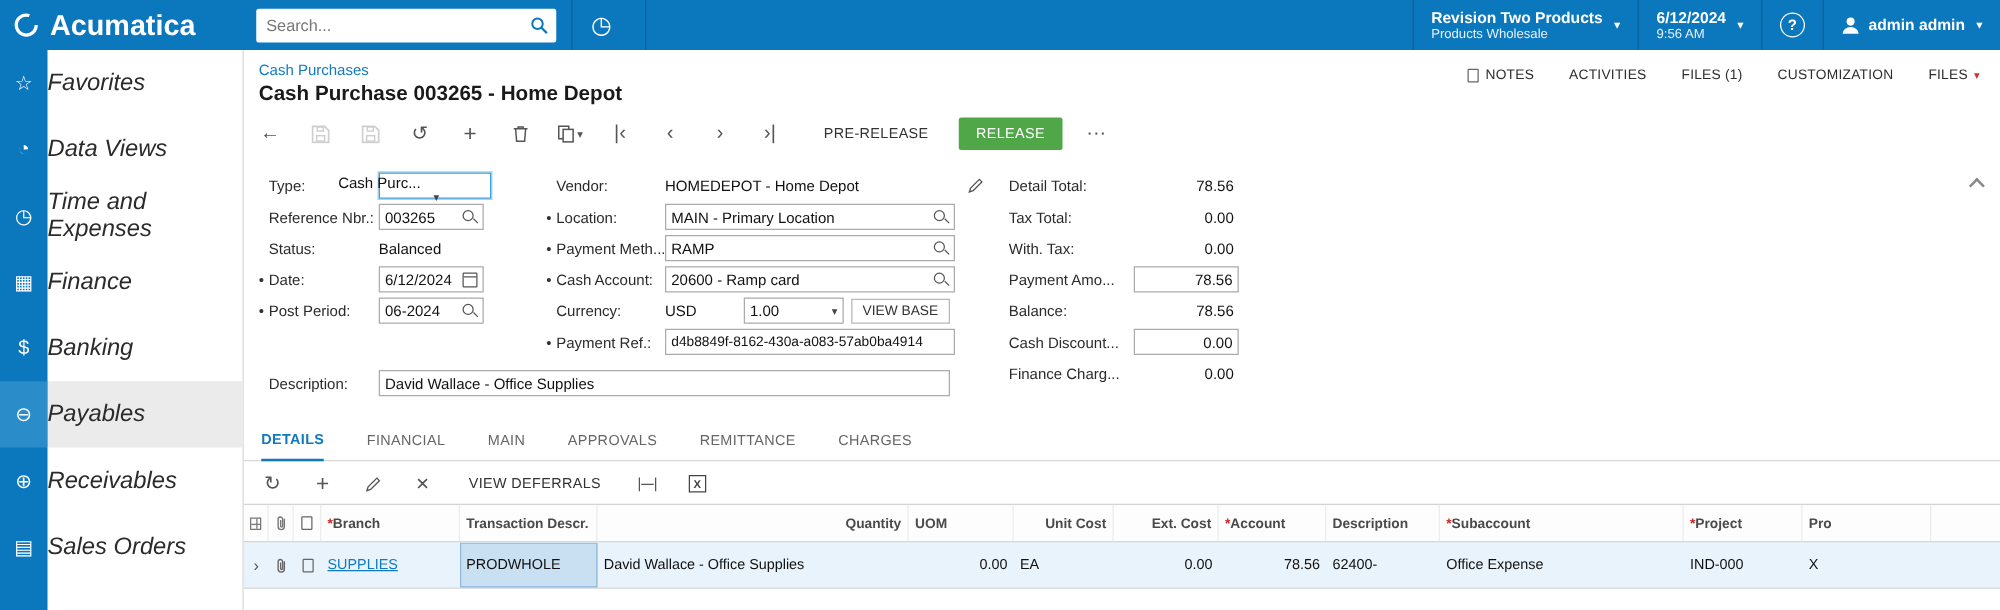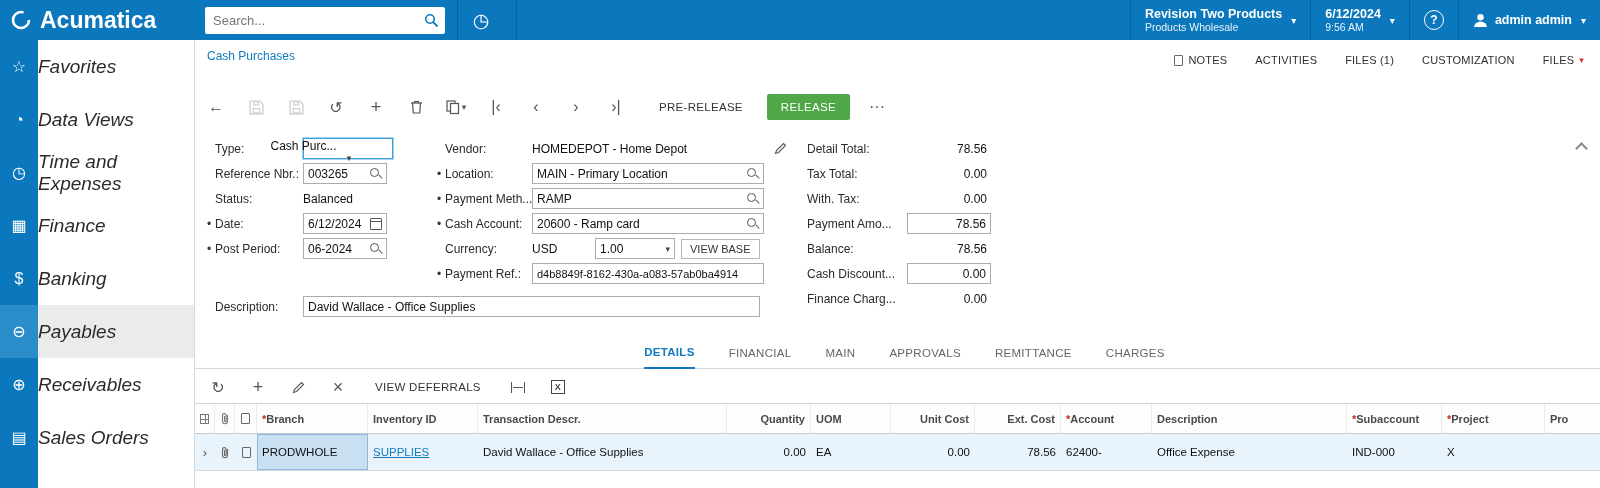--- a/index.html
+++ b/index.html
@@ -94,21 +94,21 @@
     background:#fff; margin-left:6px; cursor:pointer; white-space:nowrap; }
   .fnum { width:80px; text-align:right; font-size:12px; color:#111; }
   .inp.num { width:84px; } .inp.num input { text-align:right; }
   .desc-row { margin-top:33px; }
   .scroll-up { position:absolute; right:14px; top:8px; width:9px; height:9px;
     border-style:solid; border-color:#888; border-width:2px 2px 0 0;
     transform:rotate(-45deg); cursor:pointer; }
 
   
   .tabs { position:absolute; top:300px; left:0; right:0; height:29px; display:flex;
-    align-items:flex-end; padding-left:14px; gap:34px; border-bottom:1px solid #d8d8d8;justify-content:center; }
+    align-items:flex-end; padding-left:14px; gap:34px; border-bottom:1px solid #d8d8d8; }
   .tab { font-size:11.5px; color:#666; padding-bottom:9px; letter-spacing:.3px; cursor:pointer; white-space:nowrap; }
   .tab.active { color:#1279bf; font-weight:bold; border-bottom:2px solid #1279bf; margin-bottom:-1px; }
 
   
   .grid-toolbar { position:absolute; top:331px; left:0; right:0; height:32px;
     display:flex; align-items:center; padding-left:10px; gap:14px; }
   .fit-icon { width:14px; height:11px; border-left:1.5px solid #555; border-right:1.5px solid #555; position:relative; }
   .fit-icon::before { content:""; position:absolute; top:5px; left:1px; right:1px; height:1.5px; background:#555; }
   .xls-icon { width:14px; height:14px; border:1.5px solid #444; display:flex; align-items:center;
     justify-content:center; font-size:9px; font-weight:bold; color:#444; }
@@ -223,20 +223,21 @@
   </div>
   <div class="side-item">
     <span class="s-icon">▤</span>
     <span class="s-label">Sales Orders</span>
   </div>
 </div>
 
 <div class="main">
 
   <div class="breadcrumb">Cash Purchases</div>
+  <div class="page-title">Cash Purchase 003265 - Home Depot</div>
 
   <div class="hdr-actions">
     <span class="hdr-act">
       <span class="doc-icon"></span>
       <span>NOTES</span>
     </span>
     <span class="hdr-act">
         <span>ACTIVITIES</span>
       </span>
     <span class="hdr-act">
@@ -504,24 +505,20 @@
     </div>
     <div class="gh center">
         <span class="doc-icon"></span>
       </div>
     <div class="gh">
         <span class="req">*</span>
         <span>Branch</span>
       </div>
     <div class="gh">
         <span class="req"></span>
-        <span>Inventory ID</span>
-      </div>
-    <div class="gh">
-        <span class="req"></span>
         <span>Transaction Descr.</span>
       </div>
     <div class="gh right">
         <span class="req"></span>
         <span>Quantity</span>
       </div>
     <div class="gh">
         <span class="req"></span>
         <span>UOM</span>
       </div>
@@ -562,22 +559,22 @@
     <div class="gc center">
       <span style="display:flex;">
         <svg width="10" height="13" viewBox="0 0 10 13">
             <path d="M7.5 3 v6.2 a2.5 2.5 0 0 1 -5 0 V3.4 a1.8 1.8 0 0 1 3.6 0 v5.4 a0.8 0.8 0 0 1 -1.6 0 V4" fill="none" stroke="#666" stroke-width="1.1"></path>
           </svg>
       </span>
     </div>
     <div class="gc center">
         <span class="doc-icon"></span>
       </div>
+    <div class="gc link">SUPPLIES</div>
     <div class="gc sel">PRODWHOLE</div>
-    <div class="gc link">SUPPLIES</div>
     <div class="gc">David Wallace - Office Supplies</div>
     <div class="gc right">0.00</div>
     <div class="gc">EA</div>
     <div class="gc right">0.00</div>
     <div class="gc right">78.56</div>
     <div class="gc">62400-</div>
     <div class="gc">Office Expense</div>
     <div class="gc">IND-000</div>
     <div class="gc">X</div>
     <div class="gc"></div>

